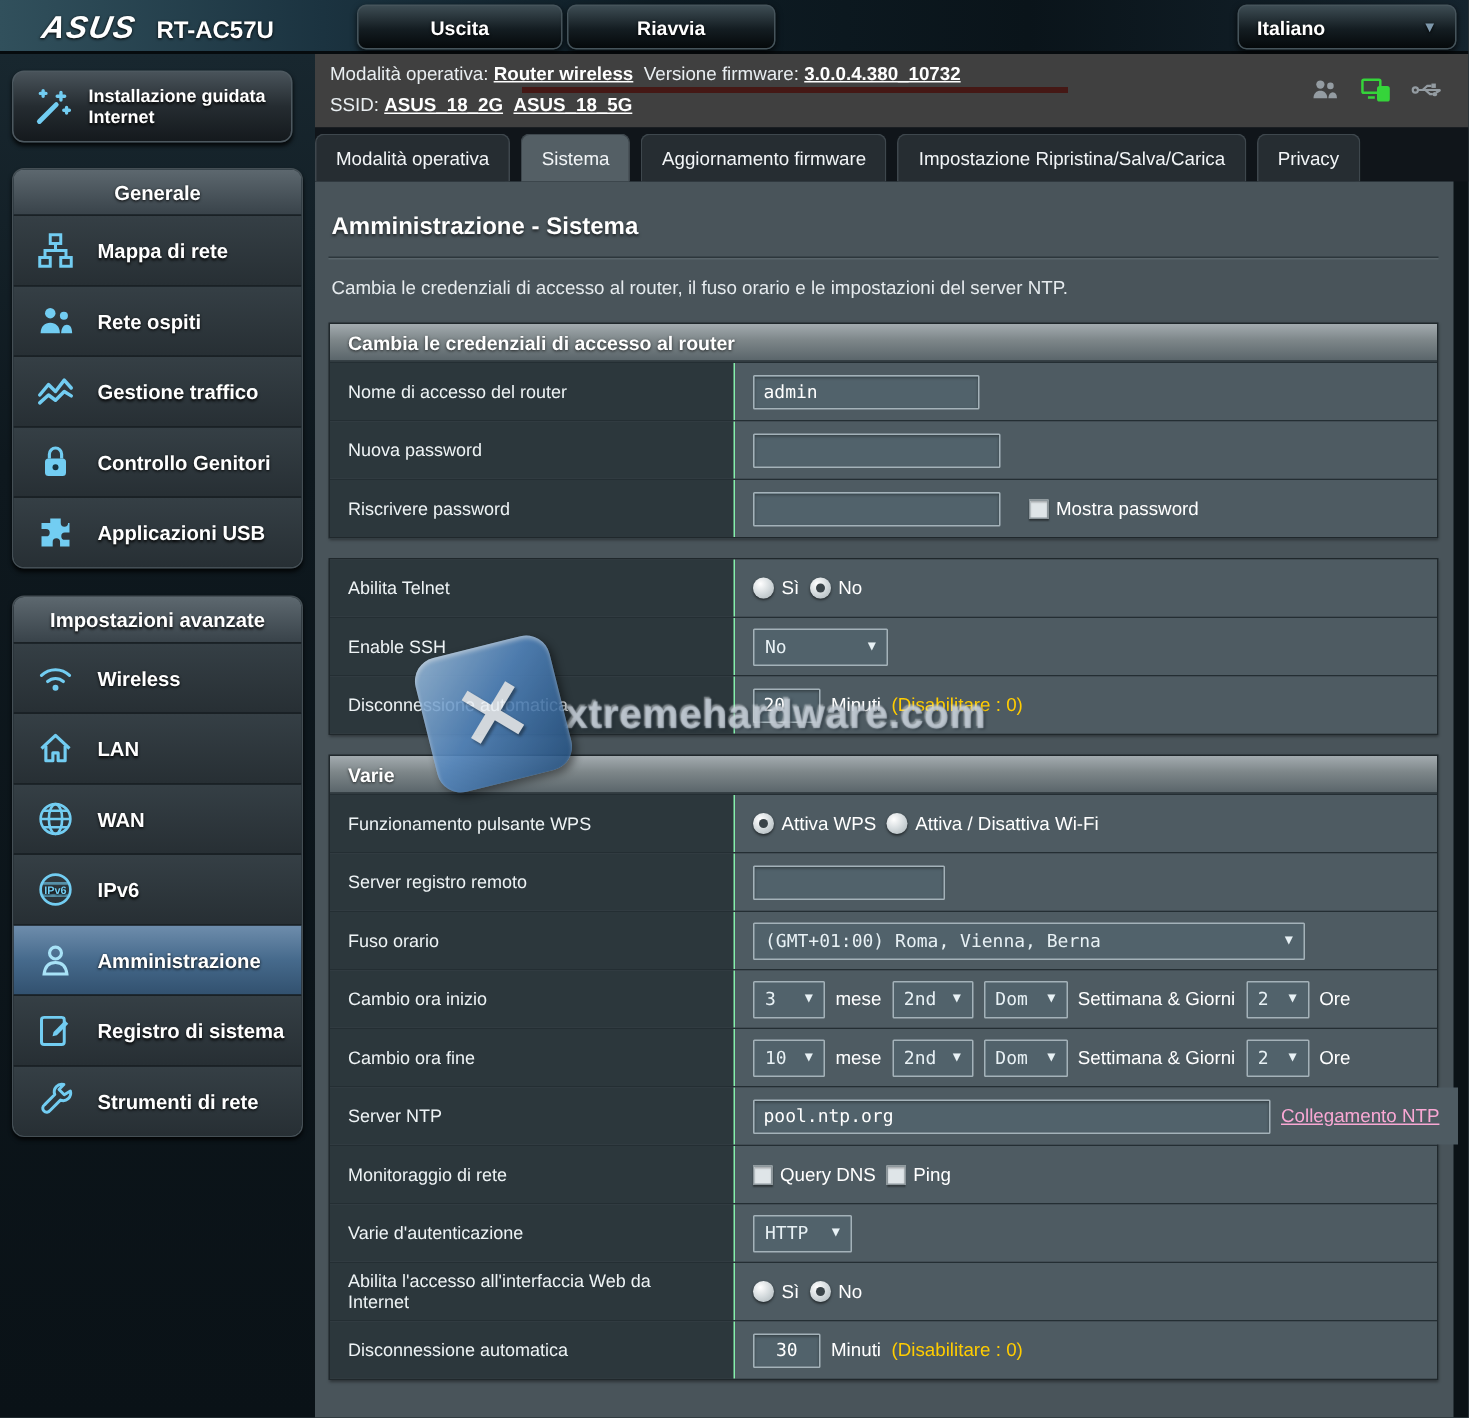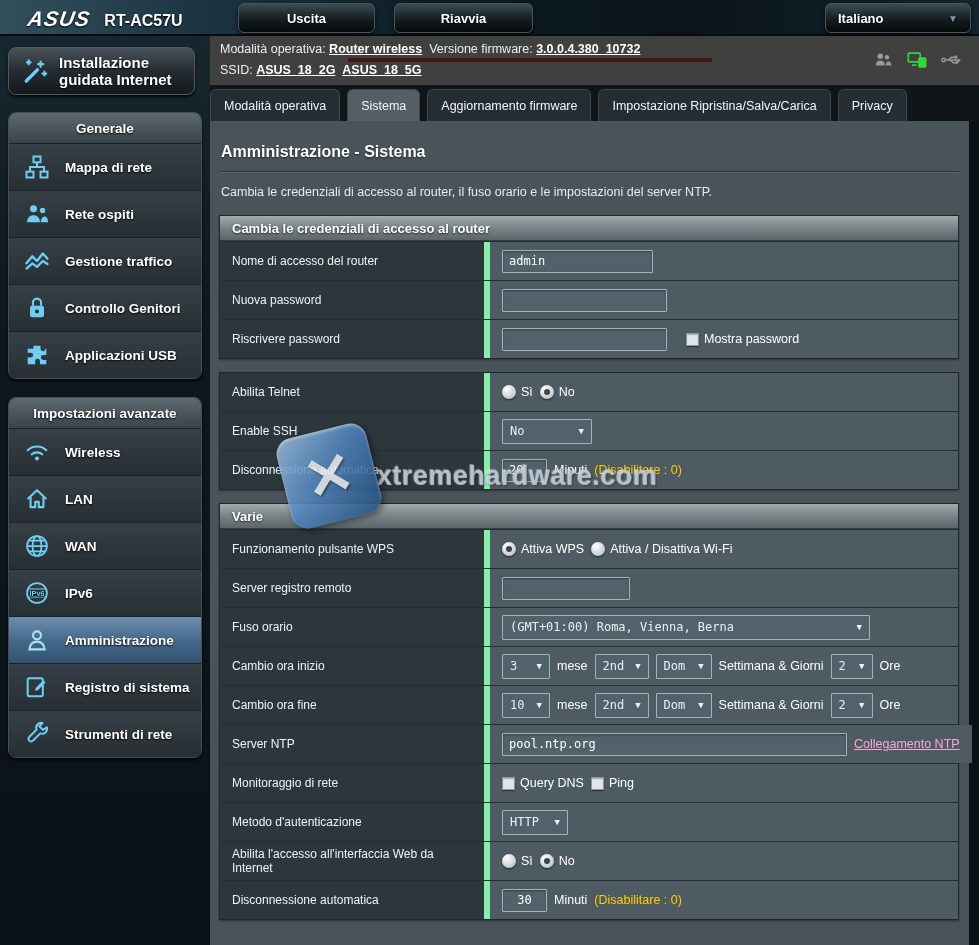--- a/index.html
+++ b/index.html
@@ -23,34 +23,34 @@
   }
   .brand .model { font-size:16px; font-weight:bold; color:#fff; text-shadow:0 1px 2px #000; }
   .tbtn {
     position:absolute; top:3px; height:30px; border-radius:6px;
     background:linear-gradient(180deg,#3d4c53 0%, #141d22 55%, #05090b 100%);
     border:1px solid #46545b; color:#fff; font-weight:bold; font-size:13px;
     display:flex; align-items:center; justify-content:center;
     box-shadow:0 2px 4px rgba(0,0,0,.7); cursor:pointer; text-shadow:0 1px 2px #000;
   }
   .btn-logout { left:238px; width:137px; }
-  .btn-reboot { left:394px; width:139px; }
+  .btn-reboot { left:378px; width:139px; }
   .btn-lang   { left:825px; width:146px; justify-content:space-between; padding:0 12px; }
   .caret-dn { font-size:10px; color:#7e98ab; }
   
   .sidebar {
     position:absolute; left:0; top:36px; width:210px; height:909px;
     background:linear-gradient(180deg,#18272f 0%, #0e181e 30%, #0a1217 100%);
   }
   .wizard {
     margin:11px 15px 17px 8px; height:48px; border-radius:8px;
     background:linear-gradient(180deg,#49535a 0%, #252c31 50%, #14191d 100%);
     border:1px solid #4d585f; box-shadow:0 2px 3px rgba(0,0,0,.8);
     display:flex; align-items:center; gap:8px; padding:0 6px 0 10px;
-    font-size:15px; font-weight:bold; cursor:pointer; text-shadow:0 1px 2px #000;
+    font-size:12px; font-weight:bold; cursor:pointer; text-shadow:0 1px 2px #000;
   }
   .menu {
     margin:0 8px 18px 8px; border-radius:8px; overflow:hidden;
     border:1px solid #454f55; box-shadow:0 2px 3px rgba(0,0,0,.8);
   }
   .menu-h {
     height:30px; display:flex; align-items:center; justify-content:center;
     background:linear-gradient(180deg,#5d686f 0%, #39434a 100%);
     font-size:13.5px; font-weight:bold; text-shadow:0 1px 2px #000;
   }
@@ -96,21 +96,21 @@
   .tbl-h {
     height:25px; display:flex; align-items:center; padding:0 12px;
     background:linear-gradient(180deg,#a3abaf 0%, #7d8689 45%, #5b666b 100%);
     font-size:13px; font-weight:bold; color:#fff; text-shadow:0 1px 2px rgba(0,0,0,.7);
     border-bottom:1px solid #353f44;
   }
   .row { display:flex; border-top:1px solid #242e33; }
   .row:first-of-type { border-top:none; }
   .lbl {
     flex:0 0 270px; background:#2c373c; color:#eef3f5; font-size:12px;
-    padding:4px 12px; display:flex; align-items:center; border-right:6px solid #86efac;
+    padding:4px 12px; display:flex; align-items:center; border-right:1px solid #86efac;
     min-height:38px;
   }
   .val {
     flex:1; background:#4e5b62; display:flex; align-items:center; gap:7px;
     padding:4px 12px; min-height:38px; font-size:12.5px; color:#fff;
   }
   .ti {
     height:23px; background:#51626b; border:1px solid #a4b2b9; border-radius:1px;
     color:#fff; font-family:"DejaVu Sans Mono", monospace; font-size:12px;
     padding:0 6px; box-shadow:inset 0 1px 2px rgba(0,0,0,.35); outline:none;
@@ -481,21 +481,21 @@
             <span class="chk"></span>
           <span>Query DNS</span>
           </span>
         <span class="opt">
             <span class="chk"></span>
           <span>Ping</span>
           </span>
       </div>
     </div>
     <div class="row">
-      <div class="lbl">Metodo d'autenticazione</div>
+      <div class="lbl">Varie d'autenticazione</div>
       <div class="val">
         <span class="sel" style="width:66px">
           <span>HTTP</span>
           <span class="caret-dn">▼</span>
         </span>
       </div>
     </div>
     <div class="row">
       <div class="lbl">Abilita l'accesso all'interfaccia Web da Internet</div>
       <div class="val">

